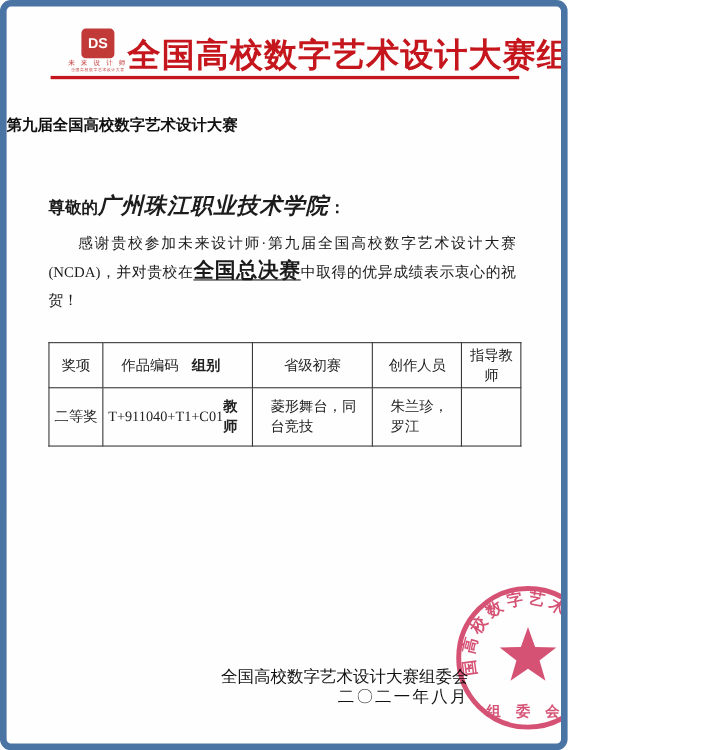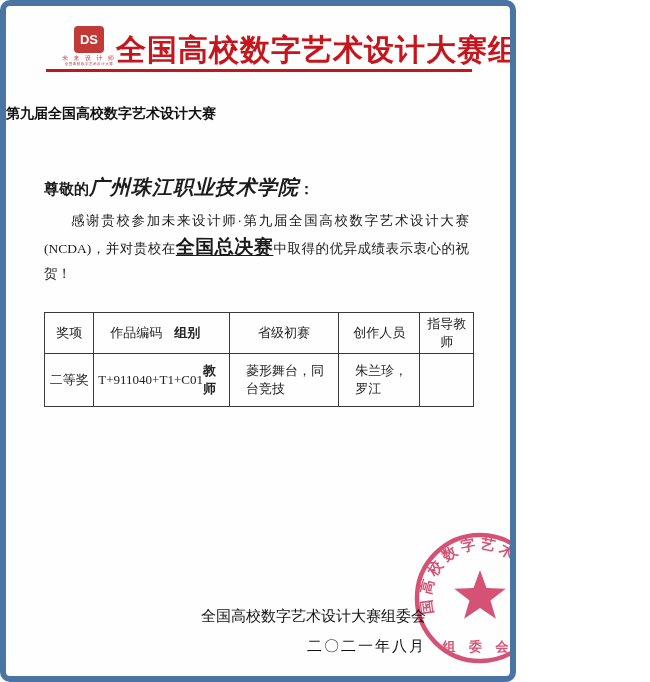--- a/index.html
+++ b/index.html
@@ -77,21 +77,21 @@
   .cg{display:flex;align-items:center;}
   .cg .cg-a{flex:1.5;text-align:center;}
   .cg .cg-b{flex:1;text-align:left;font-weight:bold;}
   td.cell-left{text-align:left;padding-left:16px;}
   
   .signature{
     position:absolute;right:84px;top:601px;
     text-align:right;font-size:15px;color:#111;
     line-height:18px;
   }
-  .signature .date{margin-top:12px;letter-spacing:2px;}
+  .signature .date{letter-spacing:2px;}
   
   .seal{
     position:absolute;left:402px;top:520px;
     width:144px;height:144px;
     mix-blend-mode:multiply;opacity:.88;
     filter:blur(.3px);
   }
 </style>
 </head>
 <body>

